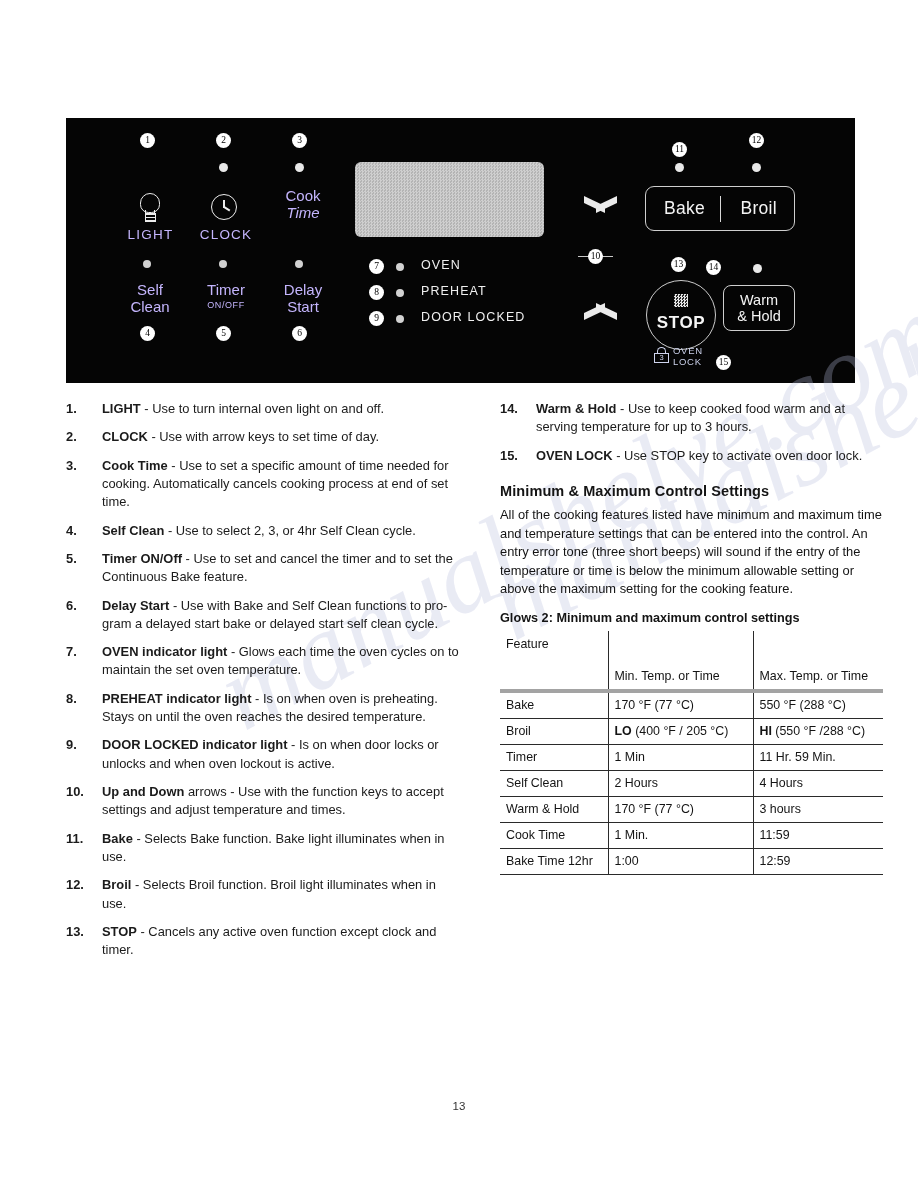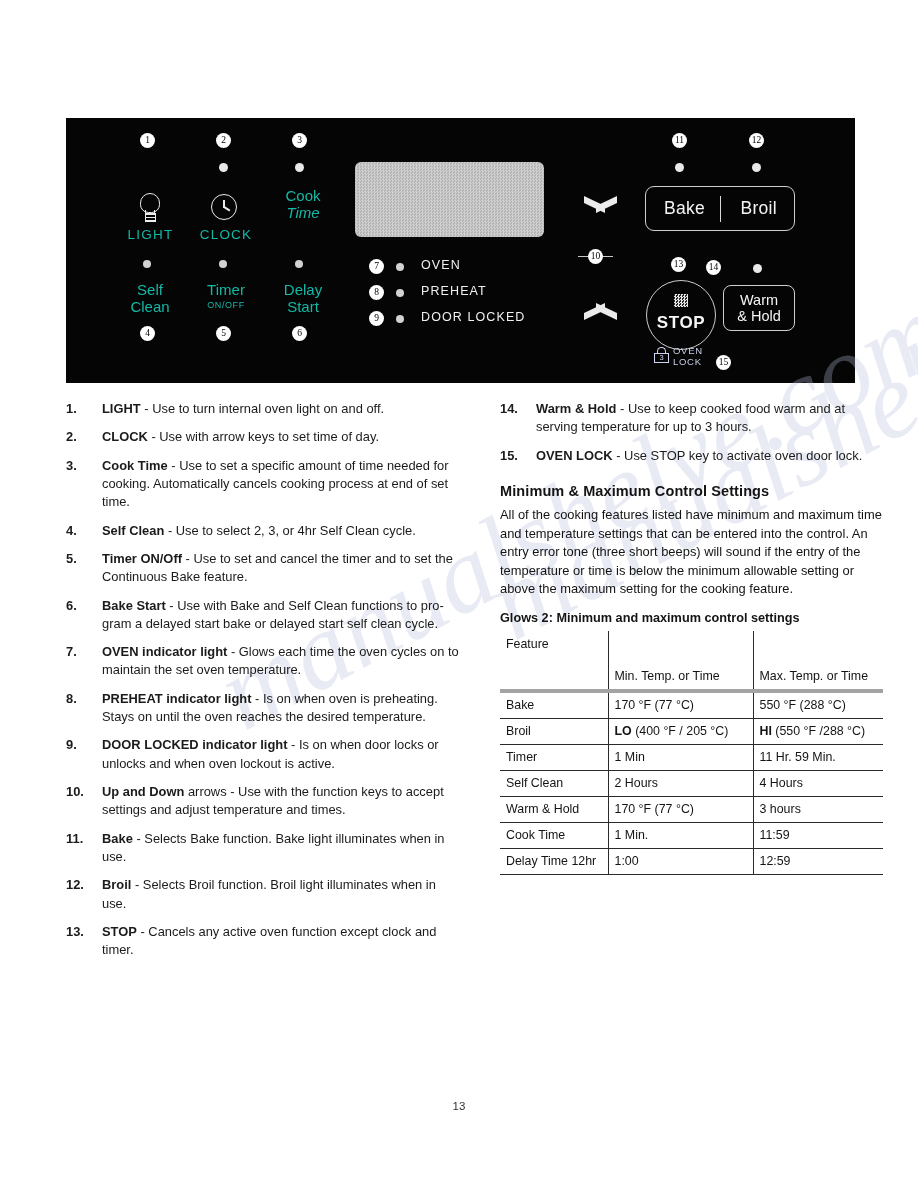--- a/index.html
+++ b/index.html
@@ -81,21 +81,21 @@
   .dot {
     position: absolute;
     width: 9px; height: 9px;
     border-radius: 50%;
     background: #e9e9e9;
   }
   .dot.sm { width: 8px; height: 8px; background: #d2d2d2; }
 
   .keylabel {
     position: absolute;
-    color: #14b8a6;
+    color: #c4b5fd;
     text-align: center;
     font-family: "Liberation Sans", sans-serif;
     line-height: 1.08;
   }
   .keylabel.caps { letter-spacing: 1.2px; font-size: 13.5px; }
   .keylabel.two  { font-size: 15px; }
   .keylabel.sub  { font-size: 9px; letter-spacing: .6px; }
 
   
   .bulb { position: absolute; }
@@ -430,21 +430,21 @@
       <div class="dot sm" style="left:27px; top:4px;"></div>
       <div class="txt">DOOR LOCKED</div>
     </div>
 
     <div class="chev up" style="left:518px; top:79px;"></div>
     <div class="leader" style="left:512px; top:138px; width:10px;"></div>
     <div class="callout" style="left:522px; top:131px;">10</div>
     <div class="leader" style="left:537px; top:138px; width:10px;"></div>
     <div class="chev down" style="left:518px; top:186px;"></div>
 
-    <div class="callout" style="left:606px; top:15px;">11</div>
+    <div class="callout" style="left:606px; top:24px;">11</div>
     <div class="dot" style="left:609px; top:45px;"></div>
     <div class="callout" style="left:683px; top:15px;">12</div>
     <div class="dot" style="left:686px; top:45px;"></div>
     <div class="pill" style="left:579px; top:68px;">
       <div class="lbl left">Bake</div>
       <div class="sep"></div>
       <div class="lbl right">Broil</div>
     </div>
 
     <div class="callout" style="left:605px; top:139px;">13</div>
@@ -489,21 +489,21 @@
     <div class="numitem">
       <span class="num">4.</span>
       <b>Self Clean</b><span> - Use to select 2, 3, or 4hr Self Clean cycle.</span>
     </div>
     <div class="numitem">
       <span class="num">5.</span>
       <b>Timer ON/Off</b><span> - Use to set and cancel the timer and to set the Continuous Bake feature.</span>
     </div>
     <div class="numitem">
       <span class="num">6.</span>
-      <b>Bake Start</b><span> - Use with Bake and Self Clean functions to pro-gram a delayed start bake or delayed start self clean cycle.</span>
+      <b>Delay Start</b><span> - Use with Bake and Self Clean functions to pro-gram a delayed start bake or delayed start self clean cycle.</span>
     </div>
     <div class="numitem">
       <span class="num">7.</span>
       <b>OVEN indicator light</b><span> - Glows each time the oven cycles on to maintain the set oven temperature.</span>
     </div>
     <div class="numitem">
       <span class="num">8.</span>
       <b>PREHEAT indicator light</b><span> - Is on when oven is preheating. Stays on until the oven reaches the desired temperature.</span>
     </div>
     <div class="numitem">
@@ -584,21 +584,21 @@
           <td>Warm &amp; Hold</td>
           <td><b></b><span>170 °F (77 °C)</span></td>
           <td><b></b><span>3 hours</span></td>
         </tr>
         <tr>
           <td>Cook Time</td>
           <td><b></b><span>1 Min.</span></td>
           <td><b></b><span>11:59</span></td>
         </tr>
         <tr>
-          <td>Delay Time 12hr</td>
+          <td>Bake Time 12hr</td>
           <td><b></b><span>1:00</span></td>
           <td><b></b><span>12:59</span></td>
         </tr>
       </tbody>
     </table>
   </div>
 
   <div class="pageno">13</div>
 </div>
 

